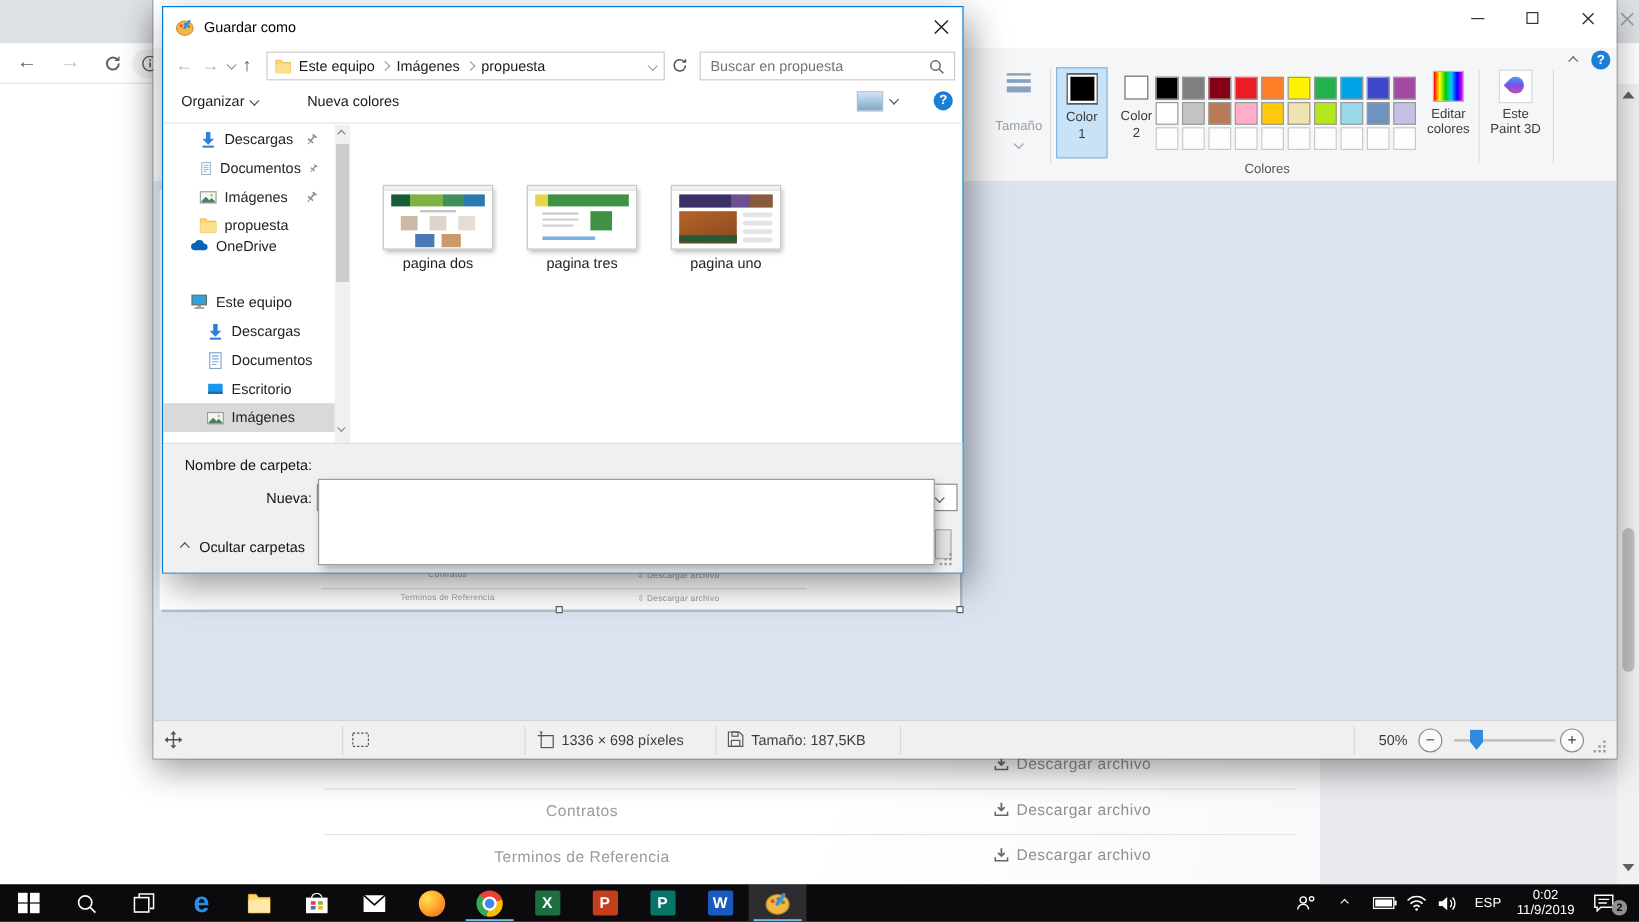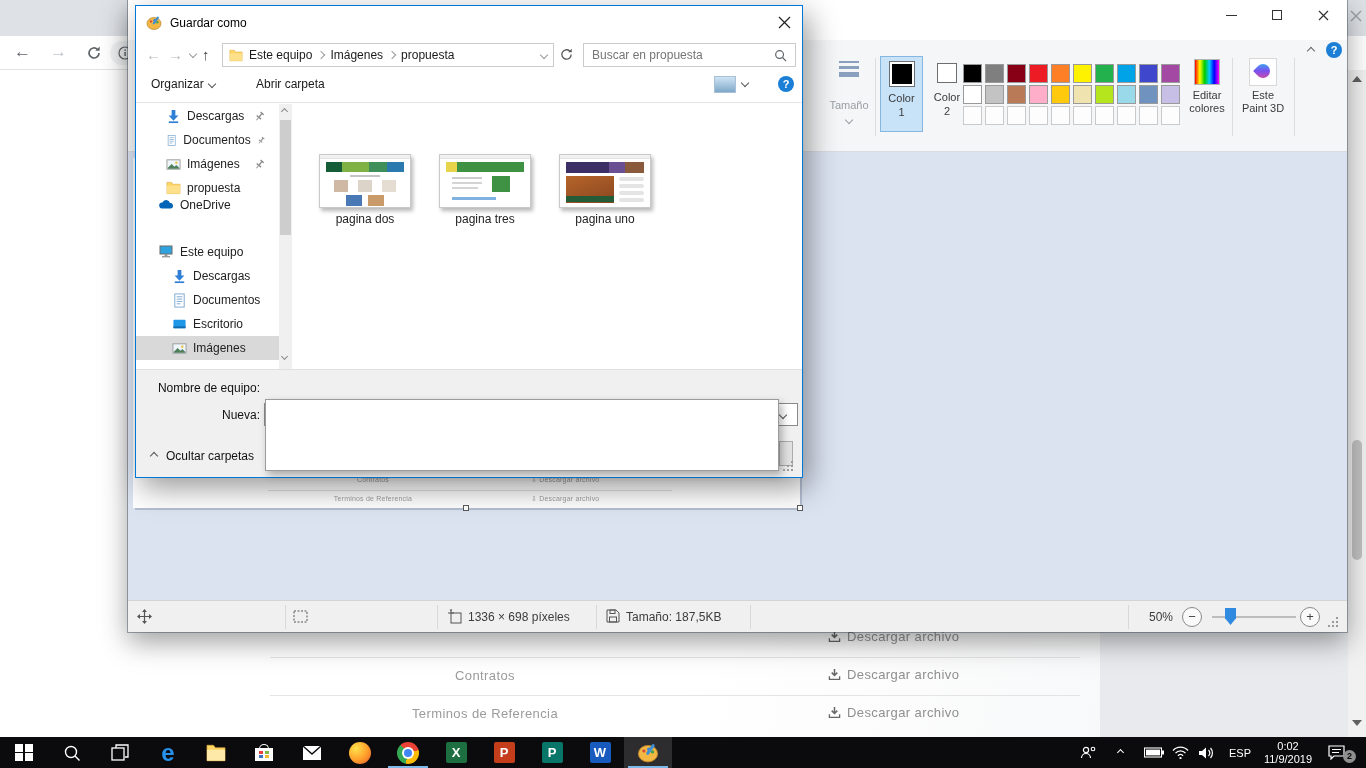--- a/index.html
+++ b/index.html
@@ -208,20 +208,21 @@
       </div>
       <div class="abs vsep" style="left:1104px;top:18px;height:78px"></div>
 
       <div class="abs" style="left:1110px;top:16px;width:50px;height:78px">
         <div class="abs" style="left:11px;top:2px;width:28px;height:28px;background:#fff;border:1px solid #d8d8d8">
           <div style="position:absolute;left:6px;top:5px;width:14px;height:14px;background:linear-gradient(135deg,#29c3f0,#7a4ff0,#e84b8a);border-radius:50% 50% 50% 0;transform:rotate(45deg)"></div>
         </div>
         <div class="abs rlabel" style="left:0;top:33px;width:50px;line-height:13px">Este Paint 3D</div>
       </div>
       <div class="abs vsep" style="left:1166px;top:18px;height:78px"></div>
+      <div class="abs rlabel" style="left:752px;top:95px;width:352px;color:#555">Colores</div>
     </div>
 
     <div class="abs workarea">
       <div class="canvas">
         <div class="minitxt" style="left:95px;top:318px;width:290px;text-align:center">Contratos</div>
         <div class="minitxt" style="left:398px;top:318px">⇩ <span>Descargar archivo</span></div>
         <div class="abs" style="left:135px;top:332px;width:404px;height:1px;background:#e0e0e0"></div>
         <div class="minitxt" style="left:95px;top:337px;width:290px;text-align:center">Terminos de Referencia</div>
         <div class="minitxt" style="left:398px;top:337px">⇩ <span>Descargar archivo</span></div>
       </div>
@@ -308,21 +309,21 @@
           <circle cx="6" cy="6" r="4.2" fill="none" stroke="#5f6368" stroke-width="1.3"></circle>
           <path d="M9.2 9.2L13 13" stroke="#5f6368" stroke-width="1.3"></path>
         </svg>
     </div>
 
     <div class="abs" style="left:15px;top:71px;display:flex;align-items:center;gap:5px;font-size:12px;color:#1a1a1a">
       <span>Organizar</span>
         <span class="chv d" style="border-color:#555"></span>
     </div>
     <div class="abs" style="left:120px;top:71px;font-size:12px;color:#1a1a1a">
-      <span>Abrir carpeta</span>
+      <span>Nueva colores</span>
     </div>
     <div class="abs" style="left:578px;top:70px;width:22px;height:17px;border:1px solid #a8c0d8;background:linear-gradient(180deg,#cfe4f5,#7fa8c8)"></div>
     <div class="abs chv d" style="left:606px;top:74px;border-color:#555"></div>
     <div class="abs helpbtn" style="left:642px;top:70px">?</div>
     <div class="abs" style="left:0;top:96px;width:666px;height:1px;background:#e5e5e5"></div>
 
     <div class="sb-item" style="top:98px">
       <svg style="margin-left:30px" width="15" height="15" viewBox="0 0 16 16">
           <path fill="#2f7fd6" d="M6 1h4v6h3.2L8 12.5 2.8 7H6z"></path>
           <rect x="3" y="13.2" width="10" height="1.8" fill="#2f7fd6"></rect>
@@ -448,21 +449,21 @@
         <div class="abs" style="left:6px;top:41px;width:48px;height:6px;background:#245c38"></div>
         <div class="abs" style="left:59px;top:22px;width:25px;height:4px;background:#e4e4e4;border-radius:2px"></div>
         <div class="abs" style="left:59px;top:29px;width:25px;height:4px;background:#e4e4e4;border-radius:2px"></div>
         <div class="abs" style="left:59px;top:36px;width:25px;height:4px;background:#e4e4e4;border-radius:2px"></div>
         <div class="abs" style="left:59px;top:43px;width:25px;height:4px;background:#e4e4e4;border-radius:2px"></div>
       </div>
       <div class="flabel" style="left:423px;top:206px">pagina uno</div>
     </div>
 
     <div class="abs footer"></div>
-    <div class="abs flab" style="left:2px;top:375px">Nombre de equipo:</div>
+    <div class="abs flab" style="left:2px;top:375px">Nombre de carpeta:</div>
     <div class="abs flab" style="left:2px;top:402px">Nueva:</div>
     <div class="combo">
       <span class="chv d abs" style="left:515px;top:8px;border-color:#555"></span>
     </div>
     <div class="abs" style="left:643px;top:435px;width:14px;height:25px;background:#e1e1e1;border:1px solid #acacac"></div>
     <div class="popup"></div>
     <div class="abs" style="left:15px;top:443px;display:flex;align-items:center;gap:9px;font-size:12px;color:#111">
       <span class="chv u" style="border-color:#555"></span>
       <span>Ocultar carpetas</span>
     </div>

